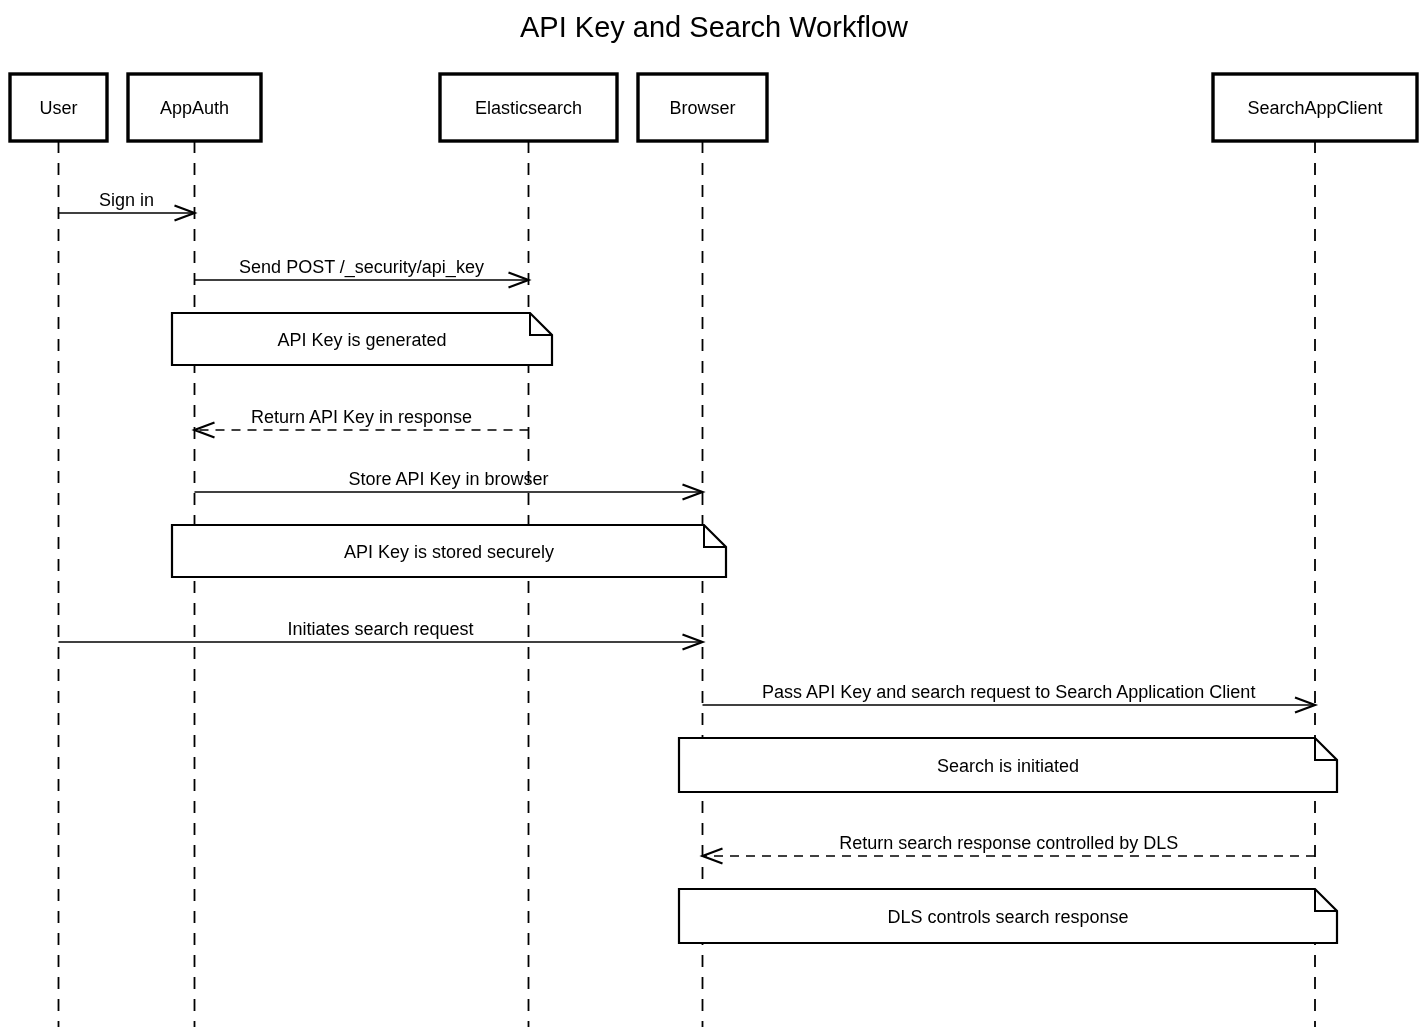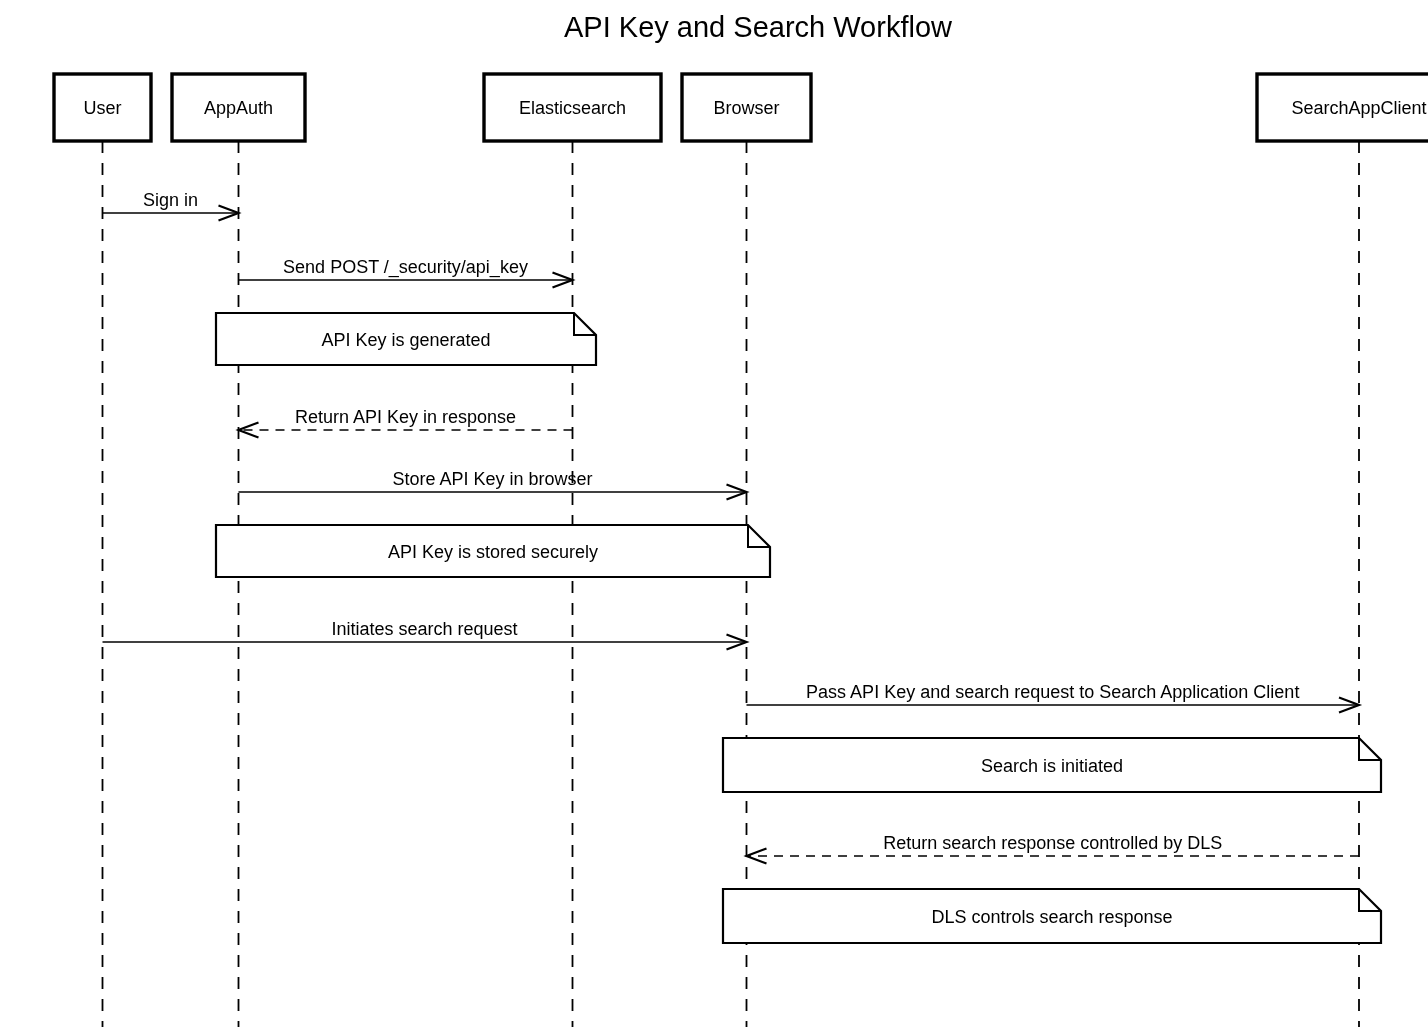--- a/index.html
+++ b/index.html
@@ -2,21 +2,20 @@
 <html><head>
 <meta charset="utf-8">
 <style>
   html, body { margin: 0; padding: 0; background: #ffffff; }
   .canvas {
     position: relative;
     width: 1260px;
     height: 1027px;
     background: #ffffff;
     font-family: "Liberation Sans", sans-serif;
-    margin-left: 44px;
   }
   svg text {
     font-family: "Liberation Sans", sans-serif;
     fill: #000000;
   }
   .title-text   { font-size: 29px; }
   .label-text   { font-size: 18px; }
   .lifeline     { stroke: #000000; stroke-width: 1.8; stroke-dasharray: 12 10; fill: none; }
   .participant  { fill: #ffffff; stroke: #000000; stroke-width: 3.4; }
   .msg-line     { stroke: #000000; stroke-width: 1.7; fill: none; }

